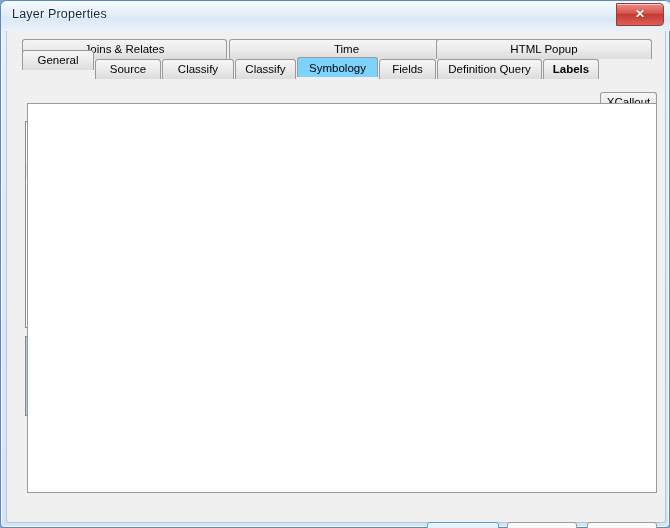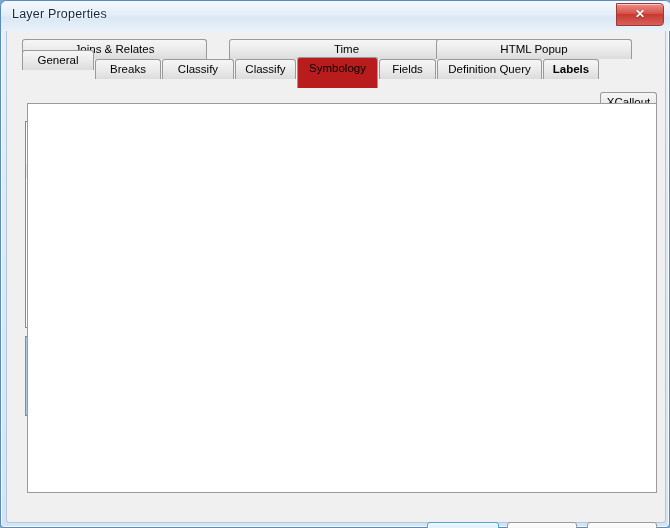--- a/index.html
+++ b/index.html
@@ -58,22 +58,22 @@
   .tab{
     position:absolute;box-sizing:border-box;height:20px;
     background:linear-gradient(to bottom,#f6f6f6 0%,#ebebeb 50%,#dcdcdc 100%);
     border:1px solid #9a9a9a;
     border-bottom:none;
     border-radius:3px 3px 0 0;
     text-align:center;line-height:18px;font-size:11.5px;
     cursor:pointer;white-space:nowrap;overflow:hidden;
   }
   .tab.sel{
-    background:#b91c1c;border-color:#9a9a9a;
-    height:31px;line-height:21px;z-index:6;
+    background:#7dd3fc;border-color:#9a9a9a;
+    height:20px;line-height:21px;z-index:6;
   }
   #tabpanel{
     position:absolute;left:20px;top:72px;width:630px;height:390px;
     box-sizing:border-box;background:#fff;
     border:1px solid #9a9a9a;z-index:3;
   }
 
   
   #show-label{position:absolute;left:20px;top:76px;font-size:11.5px;}
   #show-label u{text-decoration:underline;}
@@ -234,28 +234,28 @@
   <div id="titlebar">
     <div id="title-text">Layer Properties</div>
     <div id="close-btn">
       <div class="x">✕</div>
     </div>
   </div>
 
   <div id="client">
 
     <div class="tabrow">
-      <div class="tab" style="left:15px;top:8px;width:185px;">Joins &amp; Relates</div>
+      <div class="tab" style="left:15px;top:8px;width:205px;">Joins &amp; Relates</div>
       <div class="tab" style="left:222px;top:8px;width:235px;">Time</div>
-      <div class="tab" style="left:429px;top:8px;width:196px;">HTML Popup</div>
+      <div class="tab" style="left:429px;top:8px;width:216px;">HTML Popup</div>
     </div>
 
     <div class="tabrow">
       <div class="tab" style="left:15px;top:19px;width:72px;">General</div>
-      <div class="tab" style="left:88px;top:28px;width:66px;">Breaks</div>
+      <div class="tab" style="left:88px;top:28px;width:66px;">Source</div>
       <div class="tab" style="left:155px;top:28px;width:72px;">Classify</div>
       <div class="tab" style="left:228px;top:28px;width:61px;">Classify</div>
       <div class="tab sel" style="left:290px;top:26px;width:81px;">Symbology</div>
       <div class="tab" style="left:372px;top:28px;width:57px;">Fields</div>
       <div class="tab" style="left:430px;top:28px;width:105px;">Definition Query</div>
       <div class="tab" style="left:536px;top:28px;width:56px;font-weight:bold;">Labels</div>
       <div class="tab" style="left:593px;top:28px;width:57px;margin-top:33px;">XCallout</div>
     </div>
 
     <div id="tabpanel"></div>

